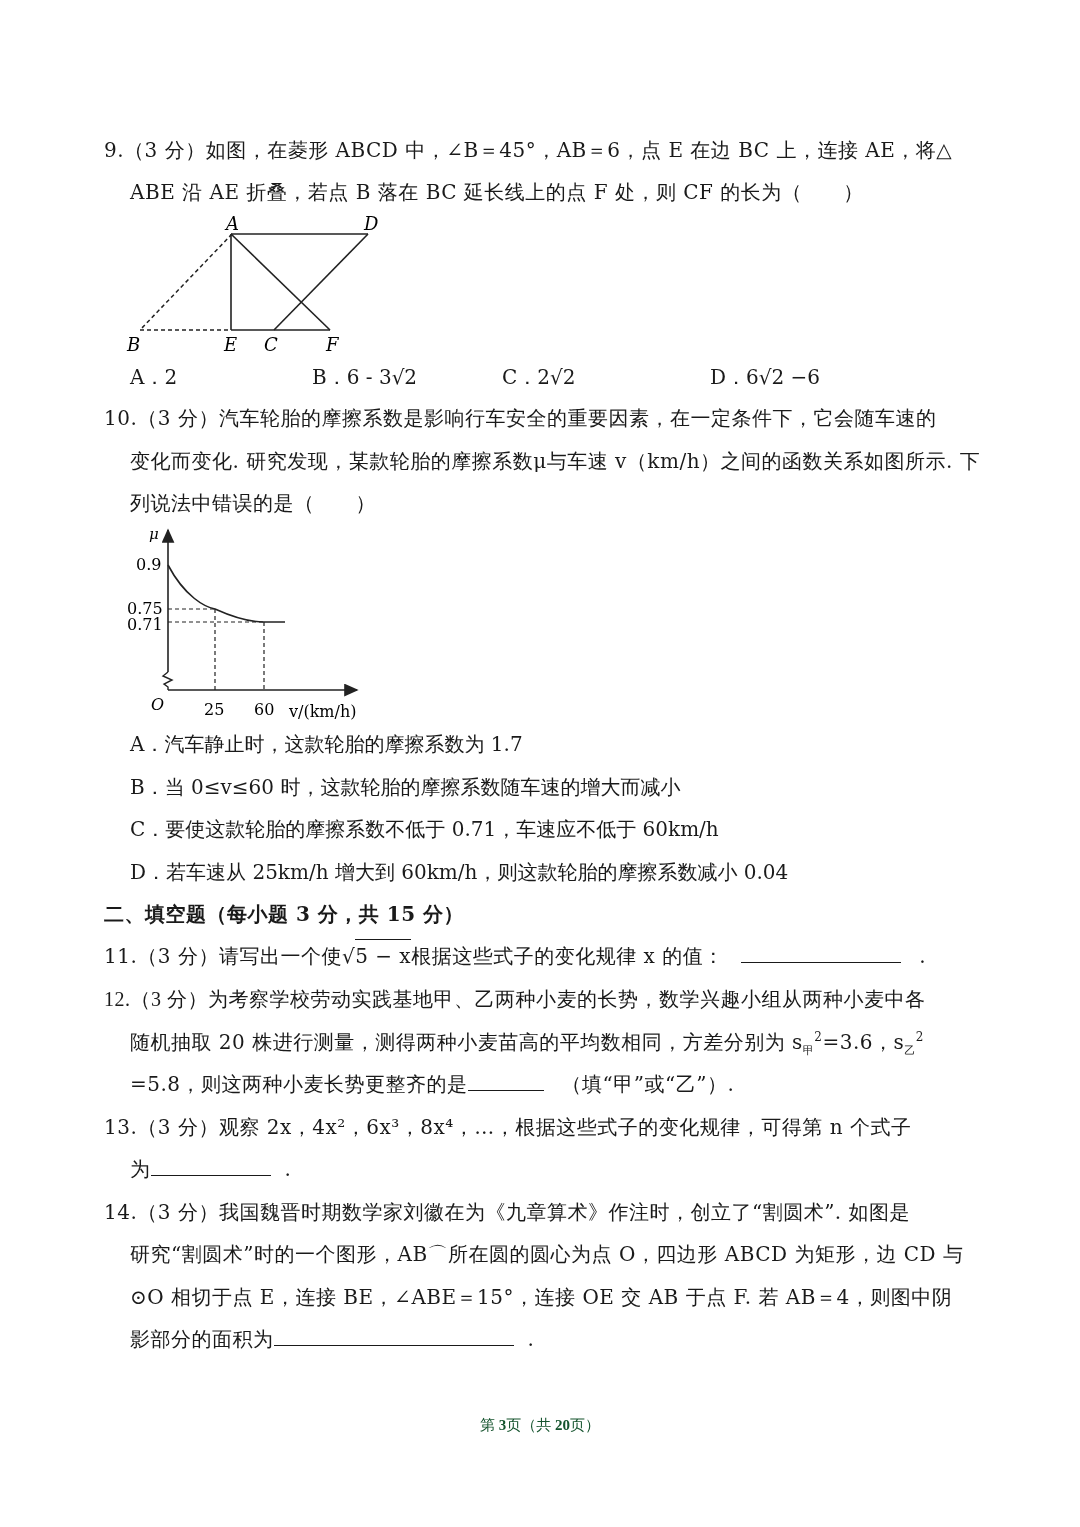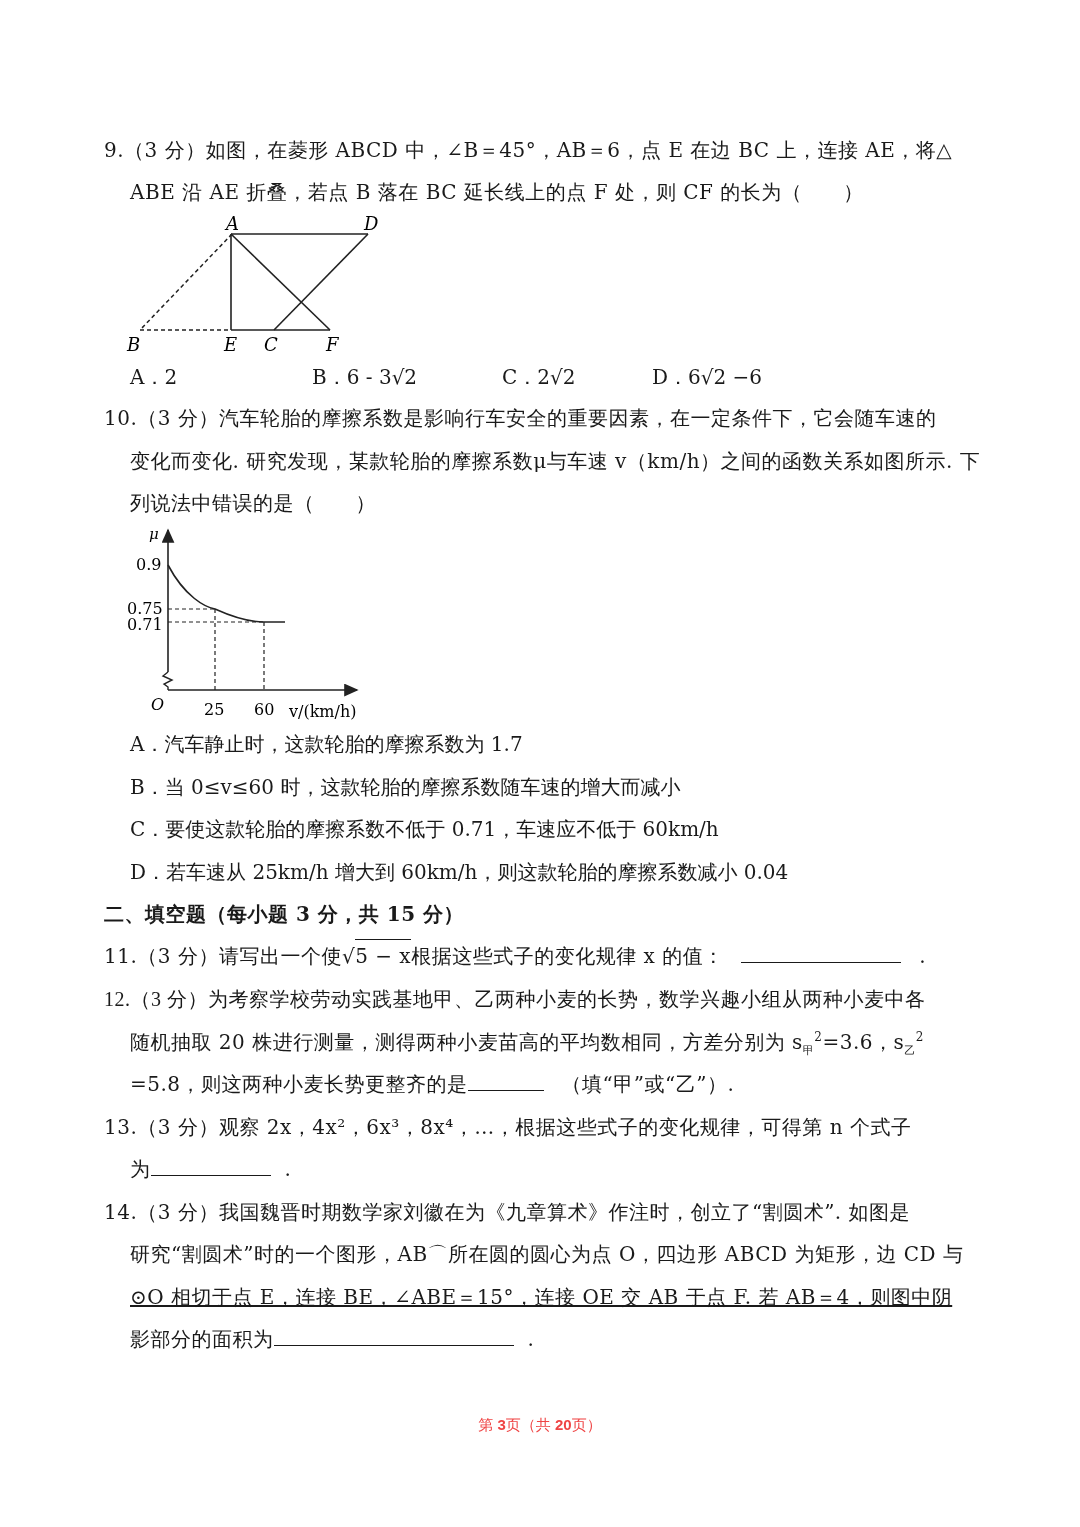--- a/index.html
+++ b/index.html
@@ -7,21 +7,21 @@
          font-family: "DejaVu Serif", "Liberation Serif", serif; color: #1a1a1a; }
   .line { position: absolute; font-size: 20px; line-height: 28px; white-space: nowrap; letter-spacing: 0.5px; }
   .b { font-weight: bold; }
   .blank { display: inline-block; border-bottom: 1.5px solid #1a1a1a; height: 20px; vertical-align: baseline; }
   .sqrt { border-top: 1.3px solid #1a1a1a; padding-top: 4px; }
   sup { font-size: 12px; line-height: 0; }
   sub { font-size: 11px; line-height: 0; }
   .fig { position: absolute; }
   .fig text { font-family: "DejaVu Serif", "Liberation Serif", serif; }
   .footer { position: absolute; top: 1416px; left: 0; width: 1080px; text-align: center;
-            font-family: Liberation Sans, sans-serif; font-size: 15px; color: #ef4444; }
+            font-family: Liberation Serif, serif; font-size: 15px; color: #14532d; }
   .opt { position: absolute; font-size: 20px; line-height: 28px; white-space: nowrap; }
 </style>
 </head>
 <body>
 
 <div class="line" style="top:136px; left:104px;">
   <span>9.</span><span>（3 分）</span><span>如图，在菱形 ABCD 中，∠B＝45°，AB＝6，点 E 在边 BC 上，连接 AE，将△</span>
 </div>
 <div class="line" style="top:178px; left:130px;">
   <span>ABE 沿 AE 折叠，若点 B 落在 BC 延长线上的点 F 处，则 CF 的长为（　　）</span>
@@ -47,21 +47,21 @@
 
 <div class="opt" style="top:363px; left:130px;">
   <span>A．</span><span>2</span>
 </div>
 <div class="opt" style="top:363px; left:312px;text-align:center;">
   <span>B．</span><span>6 - 3√2</span>
 </div>
 <div class="opt" style="top:363px; left:502px;">
   <span>C．</span><span>2√2</span>
 </div>
-<div class="opt" style="top:363px; left:652px;">
+<div class="opt" style="top:363px; left:710px;">
   <span>D．</span><span>6√2 −6</span>
 </div>
 
 <div class="line" style="top:404px; left:104px;">
   <span>10.</span><span>（3 分）</span><span>汽车轮胎的摩擦系数是影响行车安全的重要因素，在一定条件下，它会随车速的</span>
 </div>
 <div class="line" style="top:447px; left:130px;">
   <span>变化而变化. 研究发现，某款轮胎的摩擦系数μ与车速 v（km/h）之间的函数关系如图所示. 下</span>
 </div>
 <div class="line" style="top:489px; left:130px;">
@@ -135,21 +135,21 @@
 <div class="line" style="top:1155px; left:130px;">
   <span>为</span><span class="blank" style="width:120px;"></span><span style="margin-left:14px;">.</span>
 </div>
 
 <div class="line" style="top:1198px; left:104px;">
   <span>14.</span><span>（3 分）</span><span>我国魏晋时期数学家刘徽在为《九章算术》作注时，创立了“割圆术”. 如图是</span>
 </div>
 <div class="line" style="top:1240px; left:130px;">
   <span>研究“割圆术”时的一个图形，AB⌒所在圆的圆心为点 O，四边形 ABCD 为矩形，边 CD 与</span>
 </div>
-<div class="line" style="top:1283px; left:130px;text-decoration:underline;">
+<div class="line" style="top:1283px; left:130px;">
   <span>⊙O 相切于点 E，连接 BE，∠ABE＝15°，连接 OE 交 AB 于点 F. 若 AB＝4，则图中阴</span>
 </div>
 <div class="line" style="top:1325px; left:130px;">
   <span>影部分的面积为</span><span class="blank" style="width:240px;"></span><span style="margin-left:14px;">.</span>
 </div>
 
 <div class="footer">
   <span>第 </span><b>3</b><span>页（共 </span><b>20</b><span>页）</span>
 </div>
 

